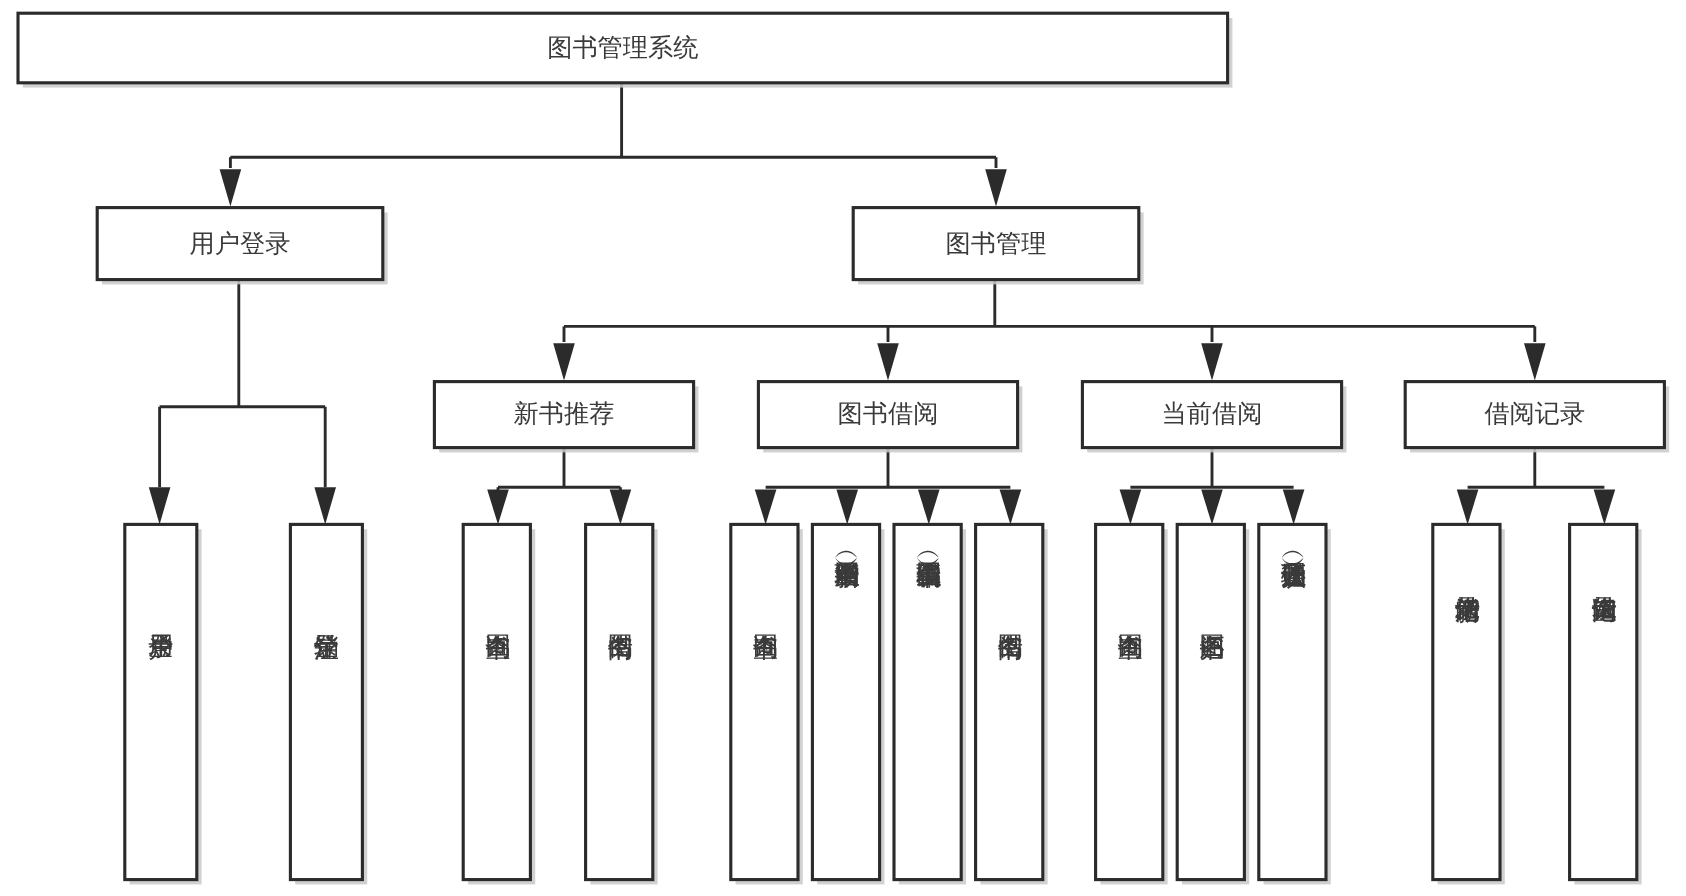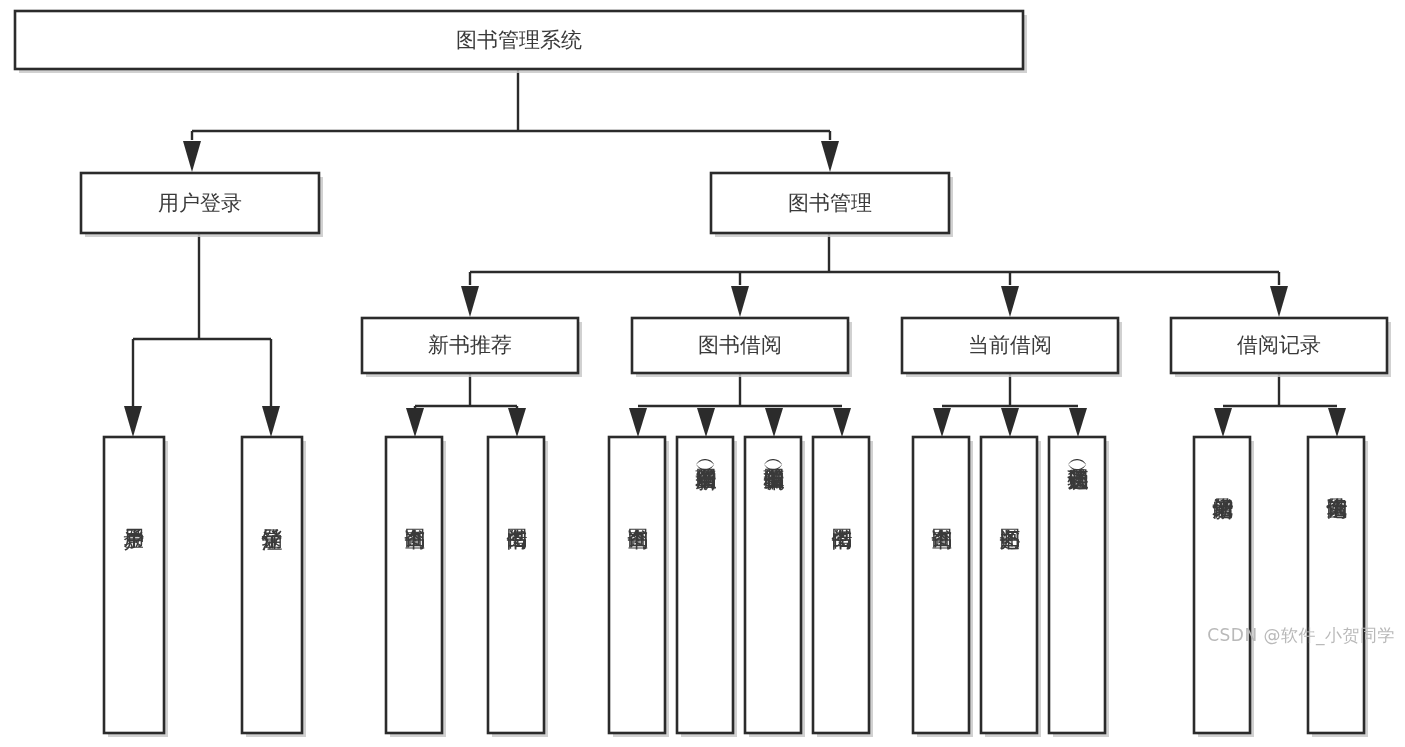--- a/index.html
+++ b/index.html
@@ -250,15 +250,14 @@
     </g>
 
     <g>
       <rect class="node-shadow" x="1312" y="441" width="56" height="296"></rect>
       <rect class="node-box" x="1308" y="437" width="56" height="296"></rect>
       <text class="leaf-label" x="1337" y="481" writing-mode="tb" glyph-orientation-vertical="0">查询借阅记录</text>
     </g>
 
   </svg>
 
-  <div class="watermark">CSDN @软件_小贺同学</div>
 
 </div>
 
 </body></html>

